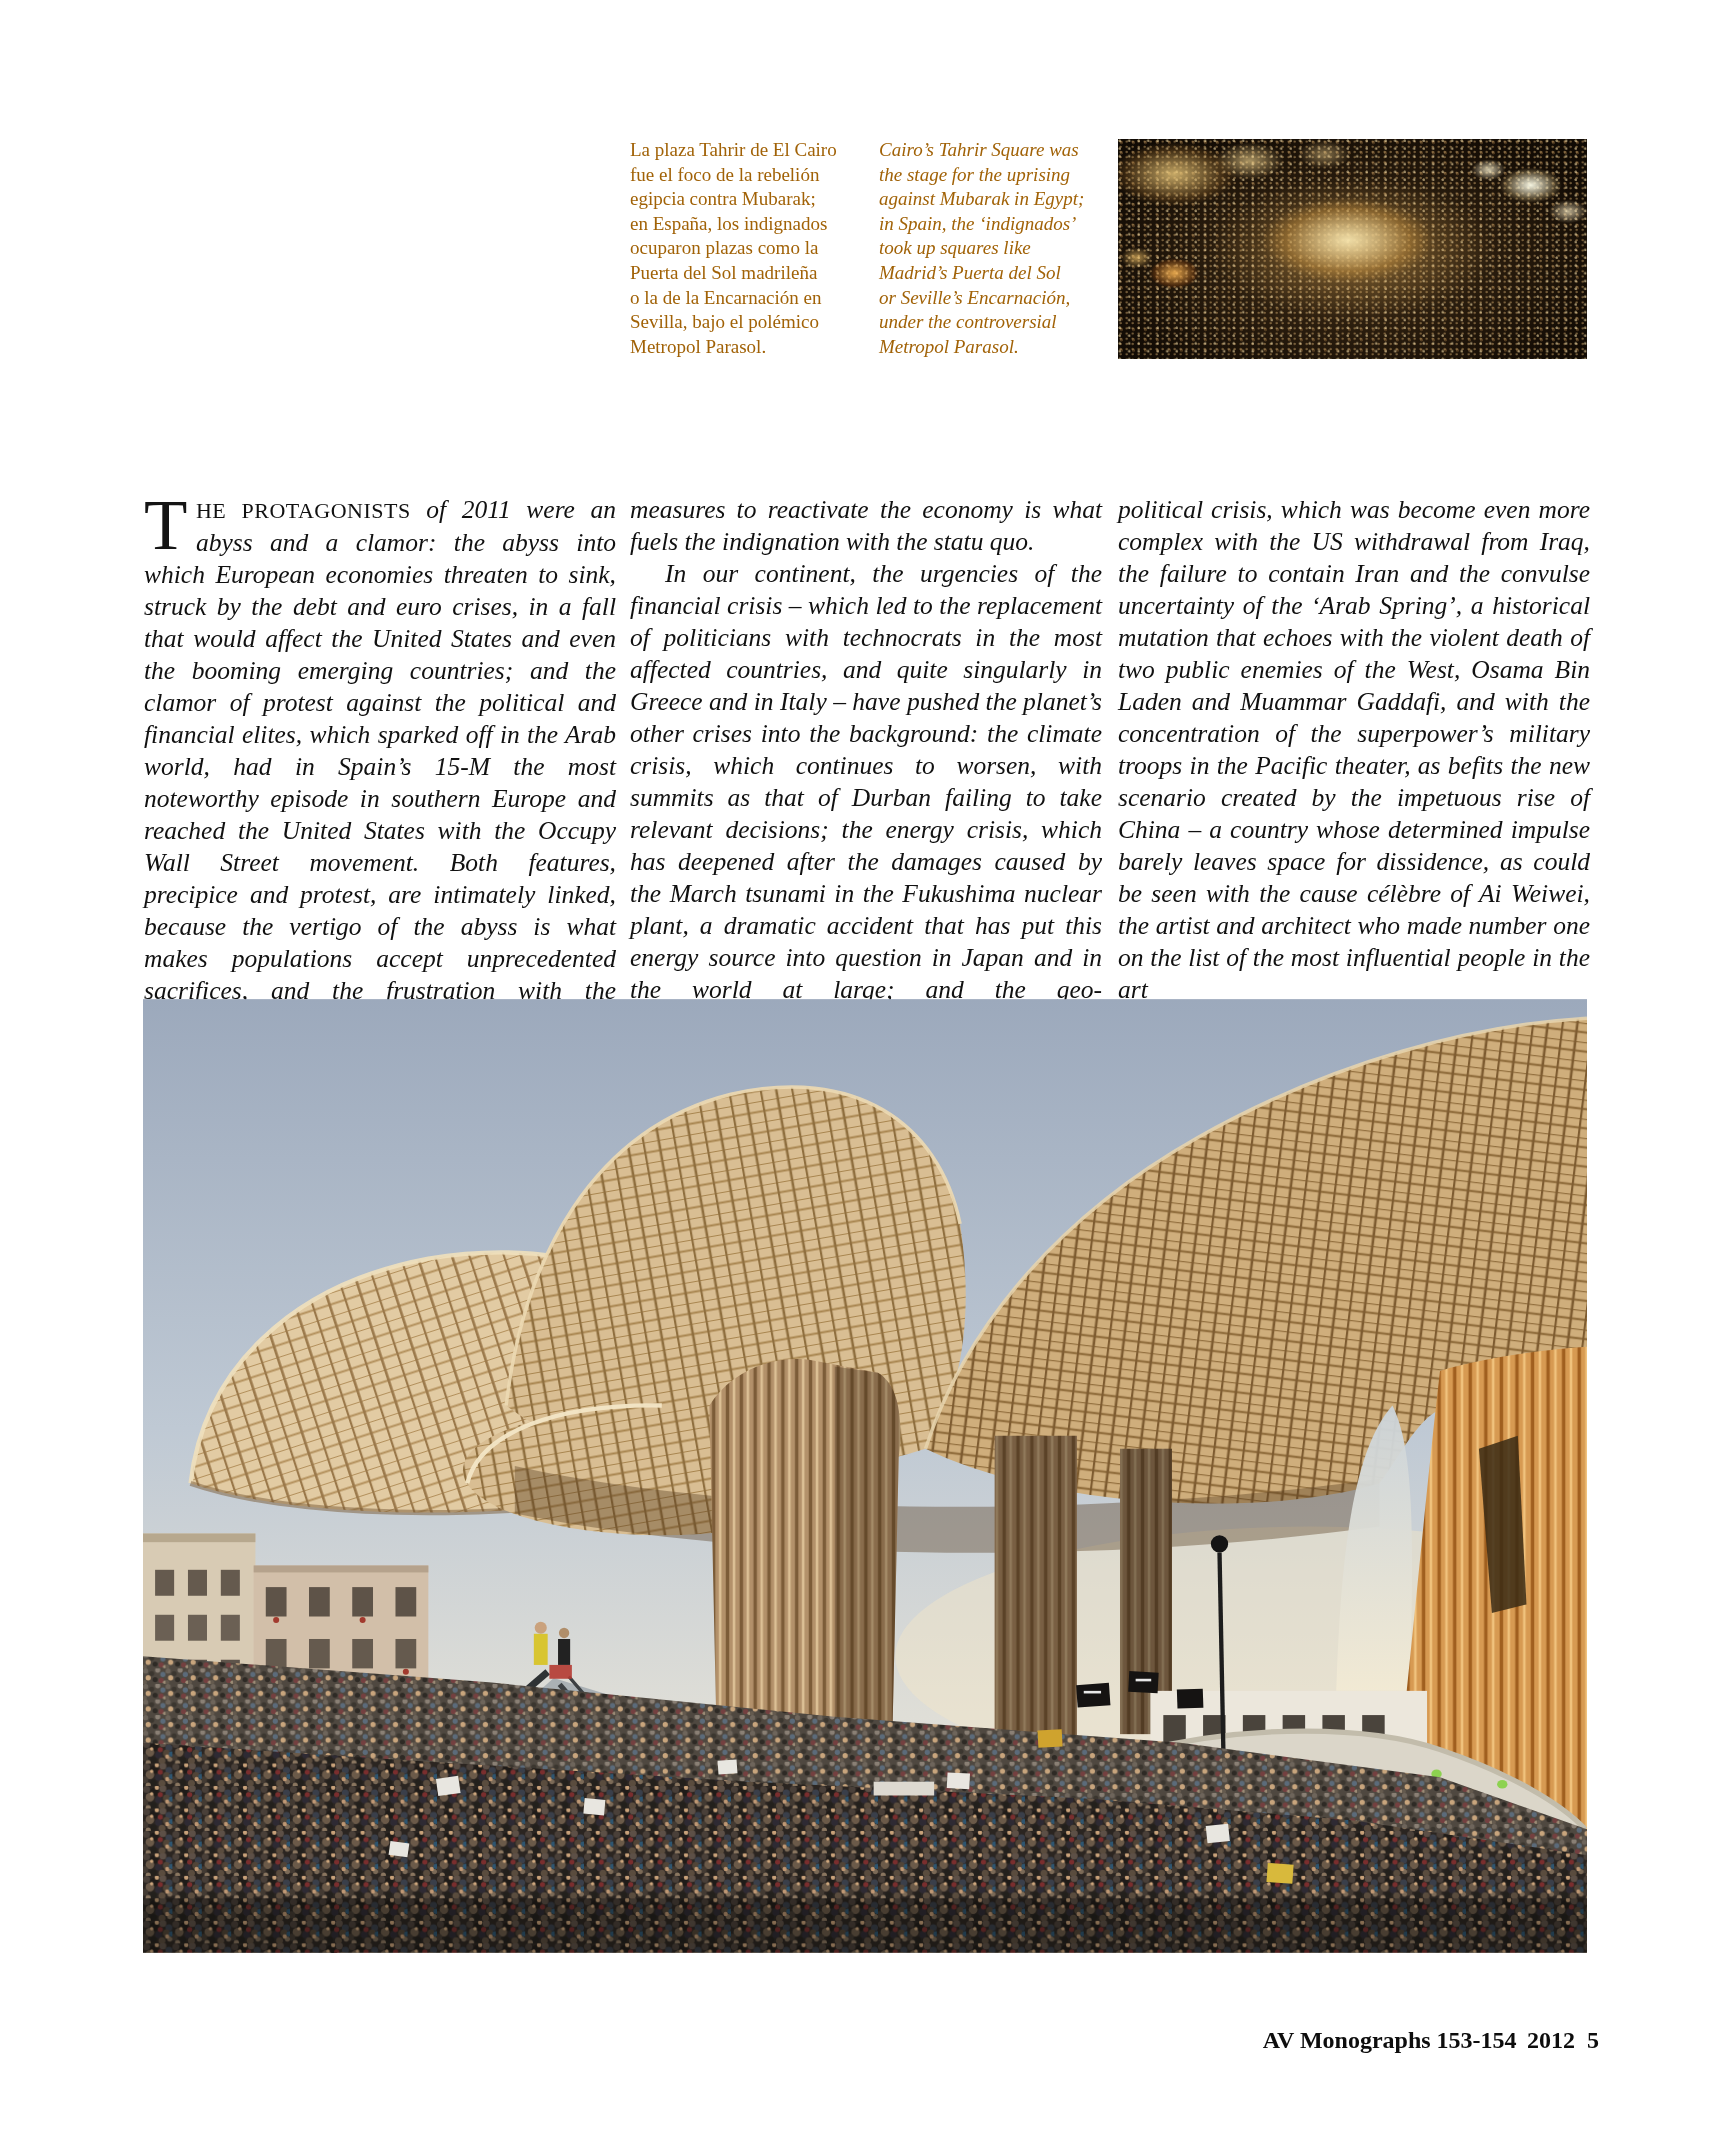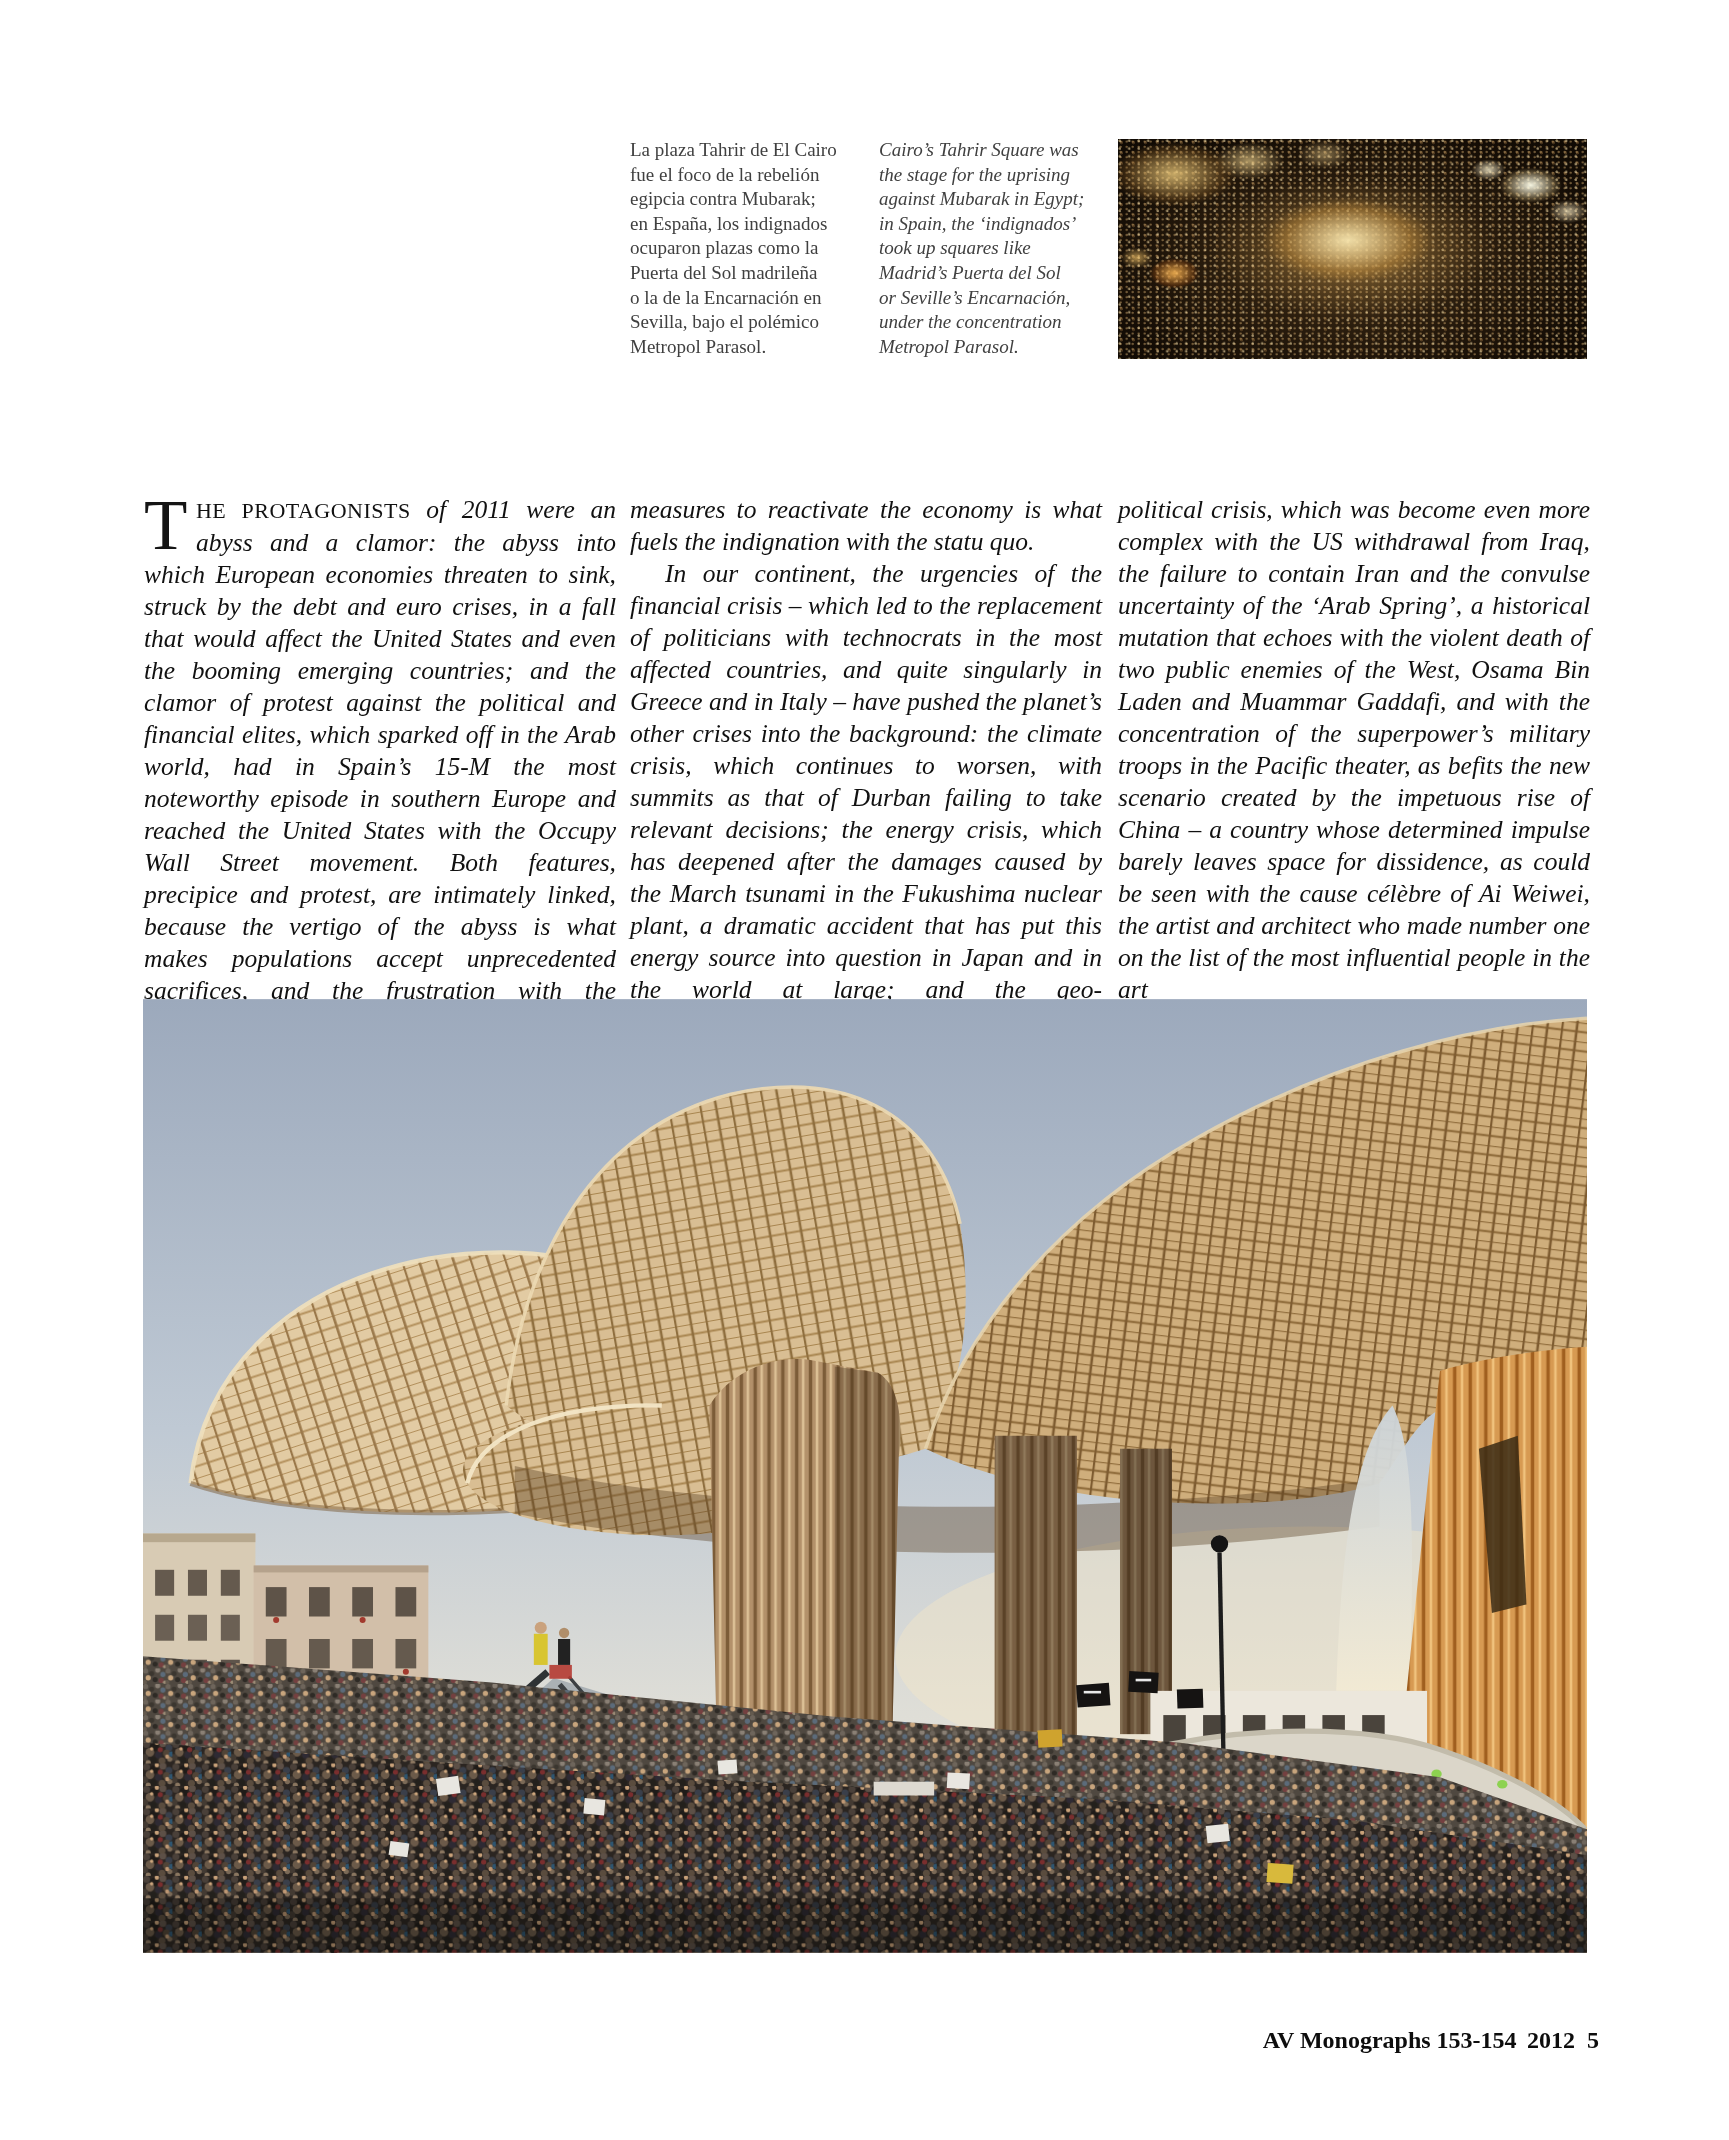--- a/index.html
+++ b/index.html
@@ -1,20 +1,20 @@
 <!DOCTYPE html>
 <html style="font-size:14px"><head>
 <meta charset="utf-8">
 <style>
   html,body{margin:0;padding:0;background:#ffffff;}
   .page{position:relative;width:1729px;height:2140px;background:#fff;overflow:hidden;
         font-family:"Liberation Serif",serif;color:#111;}
   
   .caption{position:absolute;top:138px;font-size:19px;line-height:24.6px;
-           white-space:pre-line;color:#404040;}
+           white-space:pre-line;color:#a16207;}
   .caption-es{left:630px;width:232px;font-style:normal;}
   .caption-en{left:879px;width:232px;font-style:italic;}
   
   .tahrir{position:absolute;left:1118px;top:139px;width:469px;height:220px;
     background-color:#0d0803;
     background-image:
       radial-gradient(ellipse 40px 22.5px at 88% 21%, rgba(255,255,235,.95), rgba(190,170,120,.35) 60%, transparent 78%),
       radial-gradient(ellipse 22.5px 14px at 79% 14%, rgba(255,245,210,.8), transparent 75%),
       radial-gradient(ellipse 26px 15.6px at 96% 33%, rgba(255,240,200,.7), transparent 75%),
       radial-gradient(ellipse 78px 40px at 12% 16%, rgba(240,205,125,.8), rgba(150,105,45,.3) 62%, transparent 80%),
@@ -65,21 +65,21 @@
 o la de la Encarnación en
 Sevilla, bajo el polémico
 Metropol Parasol.</div>
   <div class="caption caption-en">Cairo’s Tahrir Square was
 the stage for the uprising
 against Mubarak in Egypt;
 in Spain, the ‘indignados’
 took up squares like
 Madrid’s Puerta del Sol
 or Seville’s Encarnación,
-under the concentration
+under the controversial
 Metropol Parasol.</div>
 
   <div class="tahrir"></div>
 
   <div class="col col-1">
     <p>
       <span class="dropcap">T</span><span class="smallcaps">HE PROTAGONISTS</span><span> of 2011 were an abyss and a clamor: the abyss into which European economies threaten to sink, struck by the debt and euro crises, in a fall that would affect the United States and even the booming emerging countries; and the clamor of protest against the political and financial elites, which sparked off in the Arab world, had in Spain’s 15-M the most noteworthy episode in southern Europe and reached the United States with the Occupy Wall Street movement. Both features, precipice and protest, are intimately linked, because the vertigo of the abyss is what makes populations accept unprecedented sacrifices, and the frustration with the sterility of those</span>
     </p>
   </div>
   <div class="col col-2">

